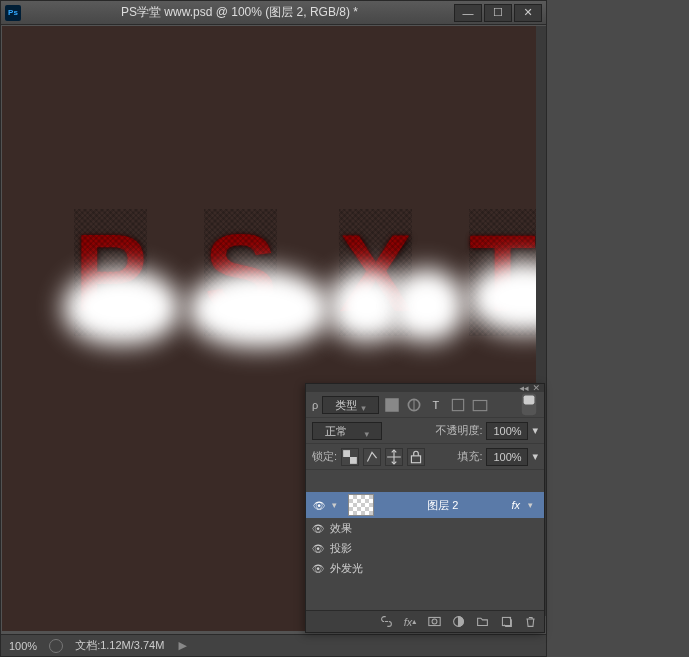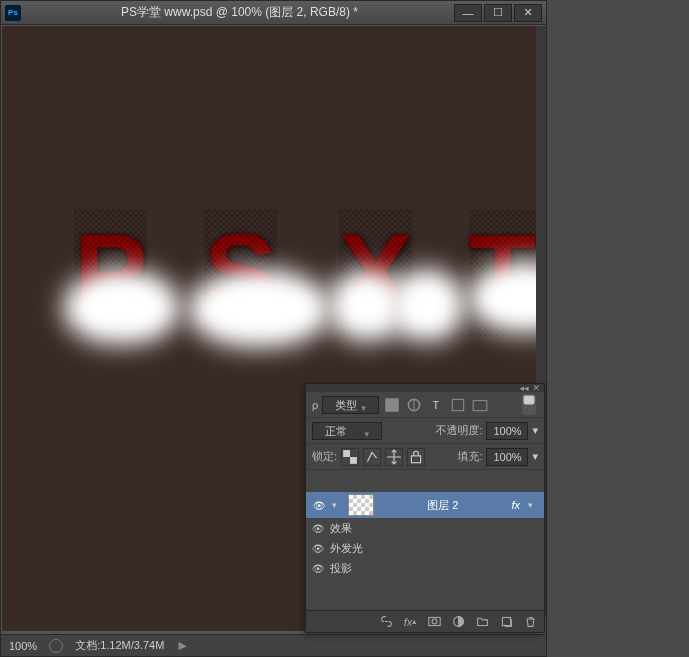--- a/index.html
+++ b/index.html
@@ -197,25 +197,25 @@
         <span class="layer-name">图层 2</span>
         <span class="fx-label">fx</span>
         <span class="twisty">▾</span>
       </div>
       <div class="layer-row sub">
         <div class="eye"></div>
         <span>效果</span>
       </div>
       <div class="layer-row sub">
         <div class="eye"></div>
+        <span>投影</span>
+      </div>
+      <div class="layer-row sub">
+        <div class="eye"></div>
         <span>外发光</span>
-      </div>
-      <div class="layer-row sub">
-        <div class="eye"></div>
-        <span>投影</span>
       </div>
     </div>
 
     <div class="panel-footer">
       <div class="pf-icon">
           <svg viewBox="0 0 16 16">
             <path d="M5 8a3 3 0 010-6h2M11 8a3 3 0 010 6H9"></path>
             <path d="M6 8h4"></path>
           </svg>
         </div>

